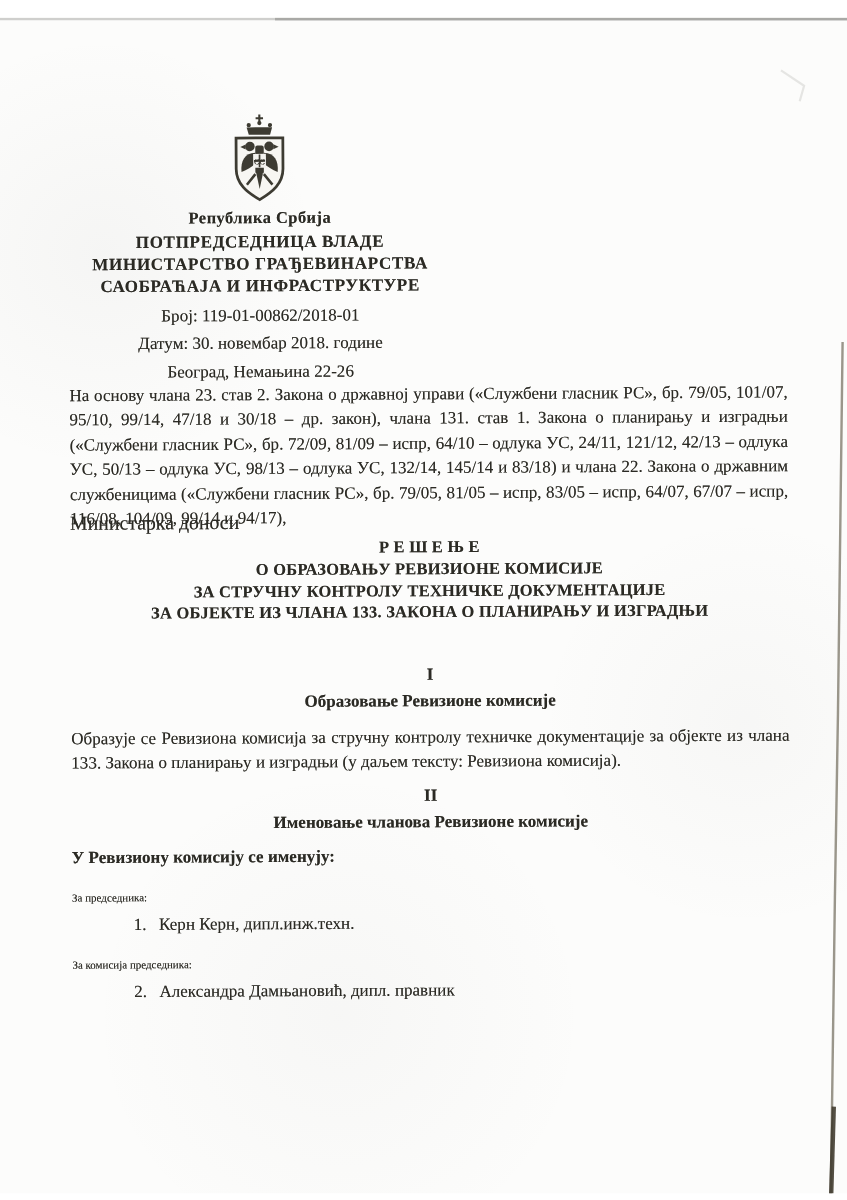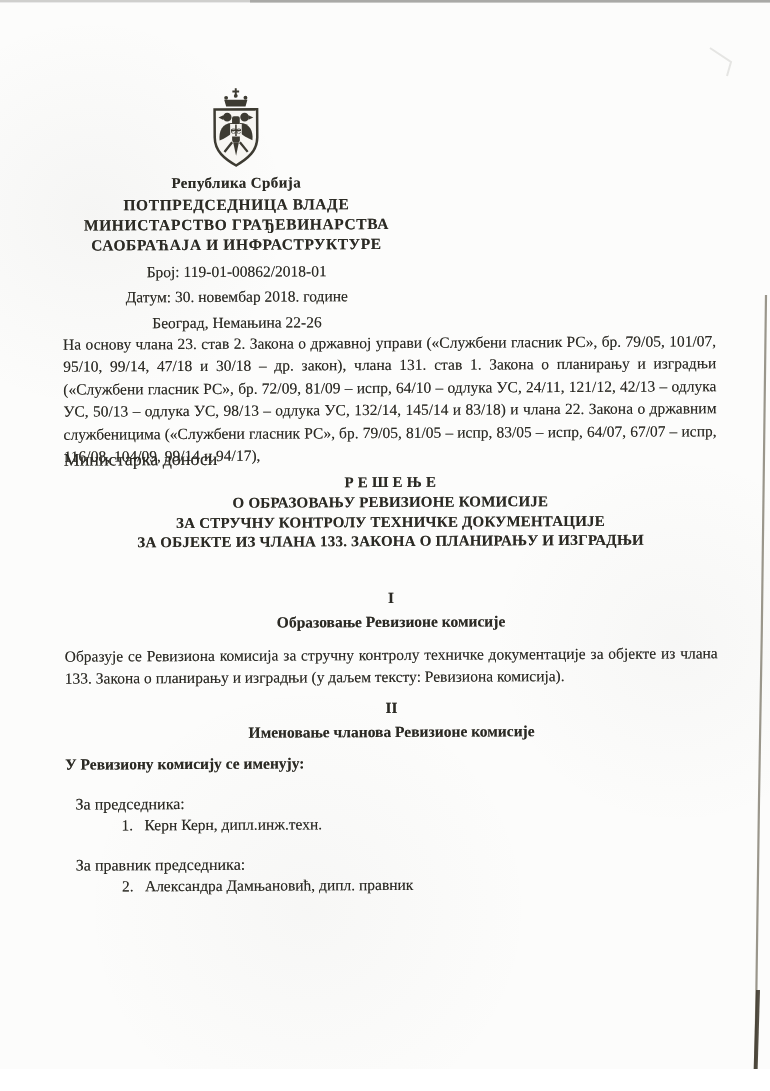--- a/index.html
+++ b/index.html
@@ -14,20 +14,21 @@
     height: 1069px;
     background:
       radial-gradient(circle at 12% 20%, rgba(120,120,115,0.05), transparent 18%),
       radial-gradient(circle at 88% 60%, rgba(120,120,115,0.04), transparent 20%),
       radial-gradient(circle at 40% 85%, rgba(120,120,115,0.04), transparent 22%),
       var(--paper, #fcfcfb);
     overflow: hidden;
     font-family: "Liberation Serif", "DejaVu Serif", serif;
     color: var(--ink, #2b2a24);
     text-shadow: 0 0 0.6px rgba(45,44,38,0.55);
+    margin-top: 16px;
   }
   .scan-content {
     position: absolute;
     inset: 0;
     transform: rotate(-0.3deg);
     transform-origin: 385px 520px;
   }
   
   .letterhead {
     position: absolute;
@@ -101,21 +102,21 @@
     line-height: 22.4px;
     text-align: justify;
   }
   .section2-intro {
     position: absolute;
     top: 754px;
     left: 64px;
     font-weight: bold;
     font-size: 15.5px;
   }
-  .appointment-role { position: absolute; left: 74px; font-size: 16px; }
+  .appointment-role { position: absolute; left: 64px; font-size: 10px; }
   .role-1 { top: 794px; }
   .role-2 { top: 855px; }
   .appointment-item { position: absolute; left: 120px; font-size: 15.5px; }
   .item-1 { top: 815px; }
   .item-2 { top: 876px; }
   .appointment-item .num { display: inline-block; min-width: 14px; }
   .appointment-item .name { margin-left: 9px; }
   
   .artifacts { position: absolute; inset: 0; pointer-events: none; }
 </style>
@@ -182,21 +183,21 @@
 
     <div class="section-numeral numeral-2">II</div>
     <div class="section-heading heading-2">Именовање чланова Ревизионе комисије</div>
     <div class="section2-intro">У Ревизиону комисију се именују:</div>
 
     <div class="appointment-role role-1">За председника:</div>
     <div class="appointment-item item-1">
       <span class="num">1.</span><span class="name">Керн Керн, дипл.инж.техн.</span>
     </div>
 
-    <div class="appointment-role role-2">За правник председника:</div>
+    <div class="appointment-role role-2">За комисија председника:</div>
     <div class="appointment-item item-2">
       <span class="num">2.</span><span class="name">Александра Дамњановић, дипл. правник</span>
     </div>
 
   </div>
 
   <svg class="artifacts" width="770" height="1091" viewBox="0 0 770 1091">
     <rect x="0" y="0" width="770" height="2.4" fill="#a9a9a7" opacity="0.55"></rect>
     <rect x="250" y="0" width="520" height="2.6" fill="#8f8f8c" opacity="0.6"></rect>
     <path d="M710,48 L731,62 L727,76" stroke="#c9c9c5" stroke-width="2" fill="none" opacity="0.45"></path>

